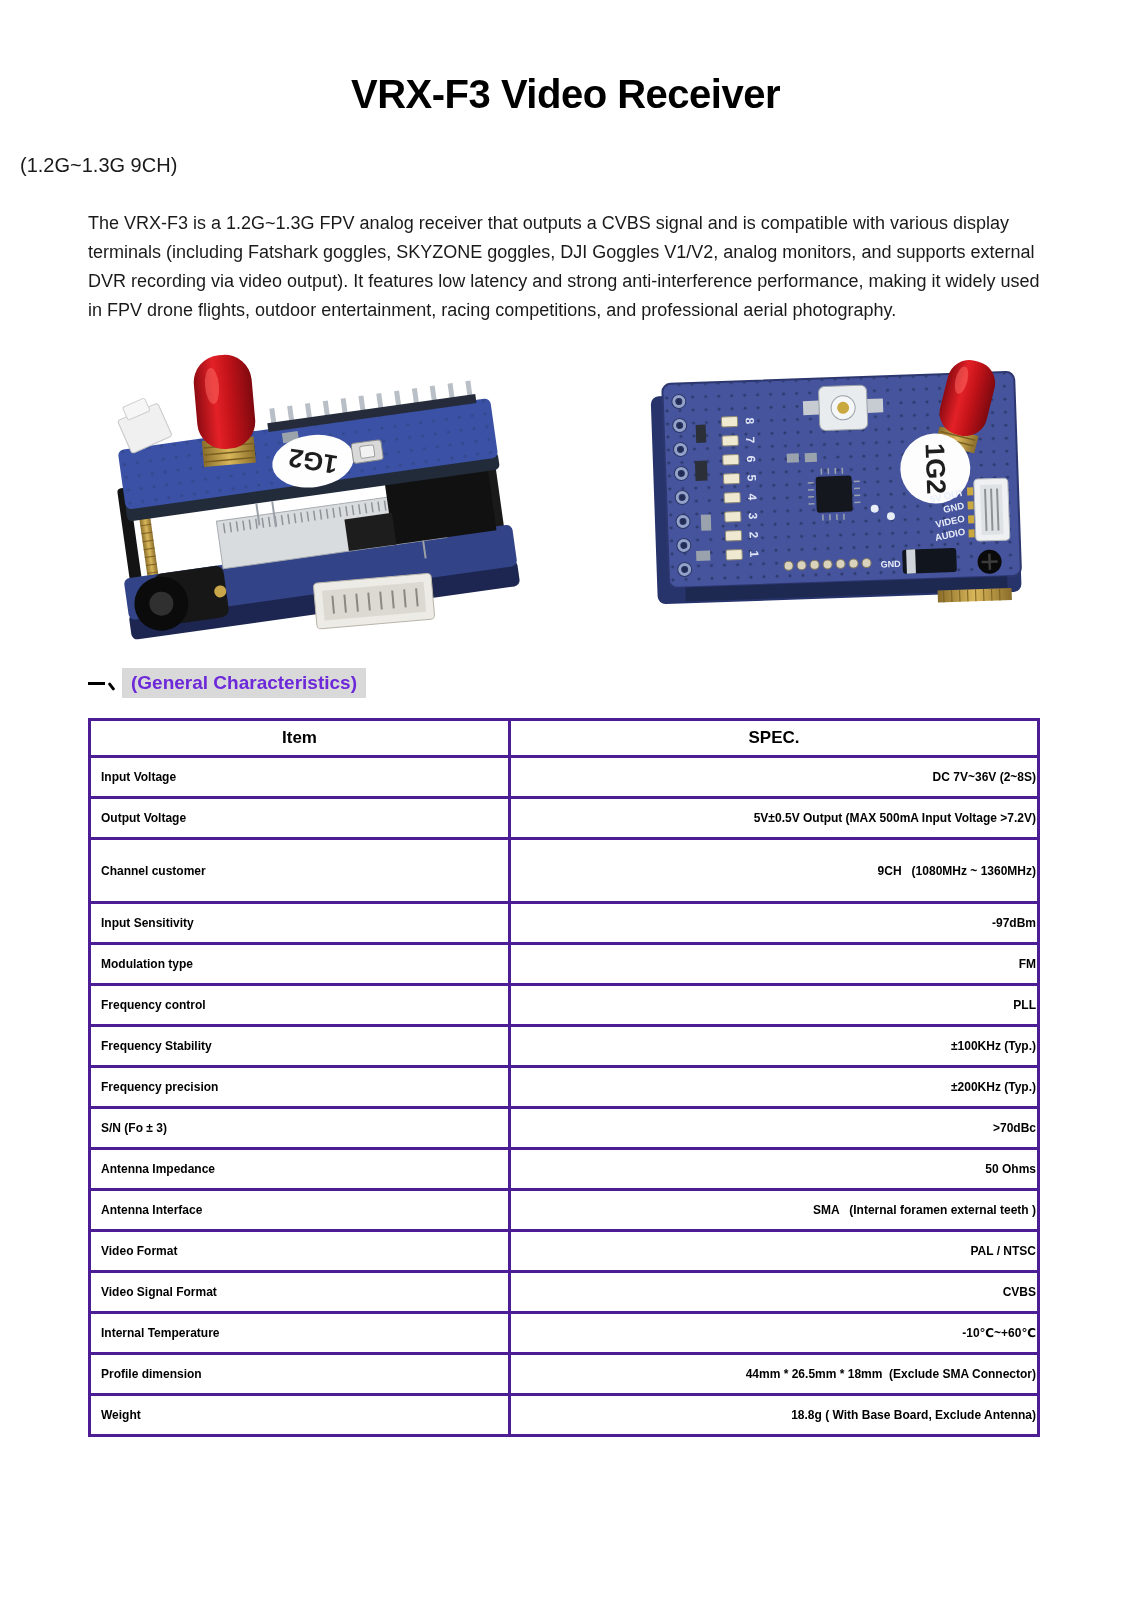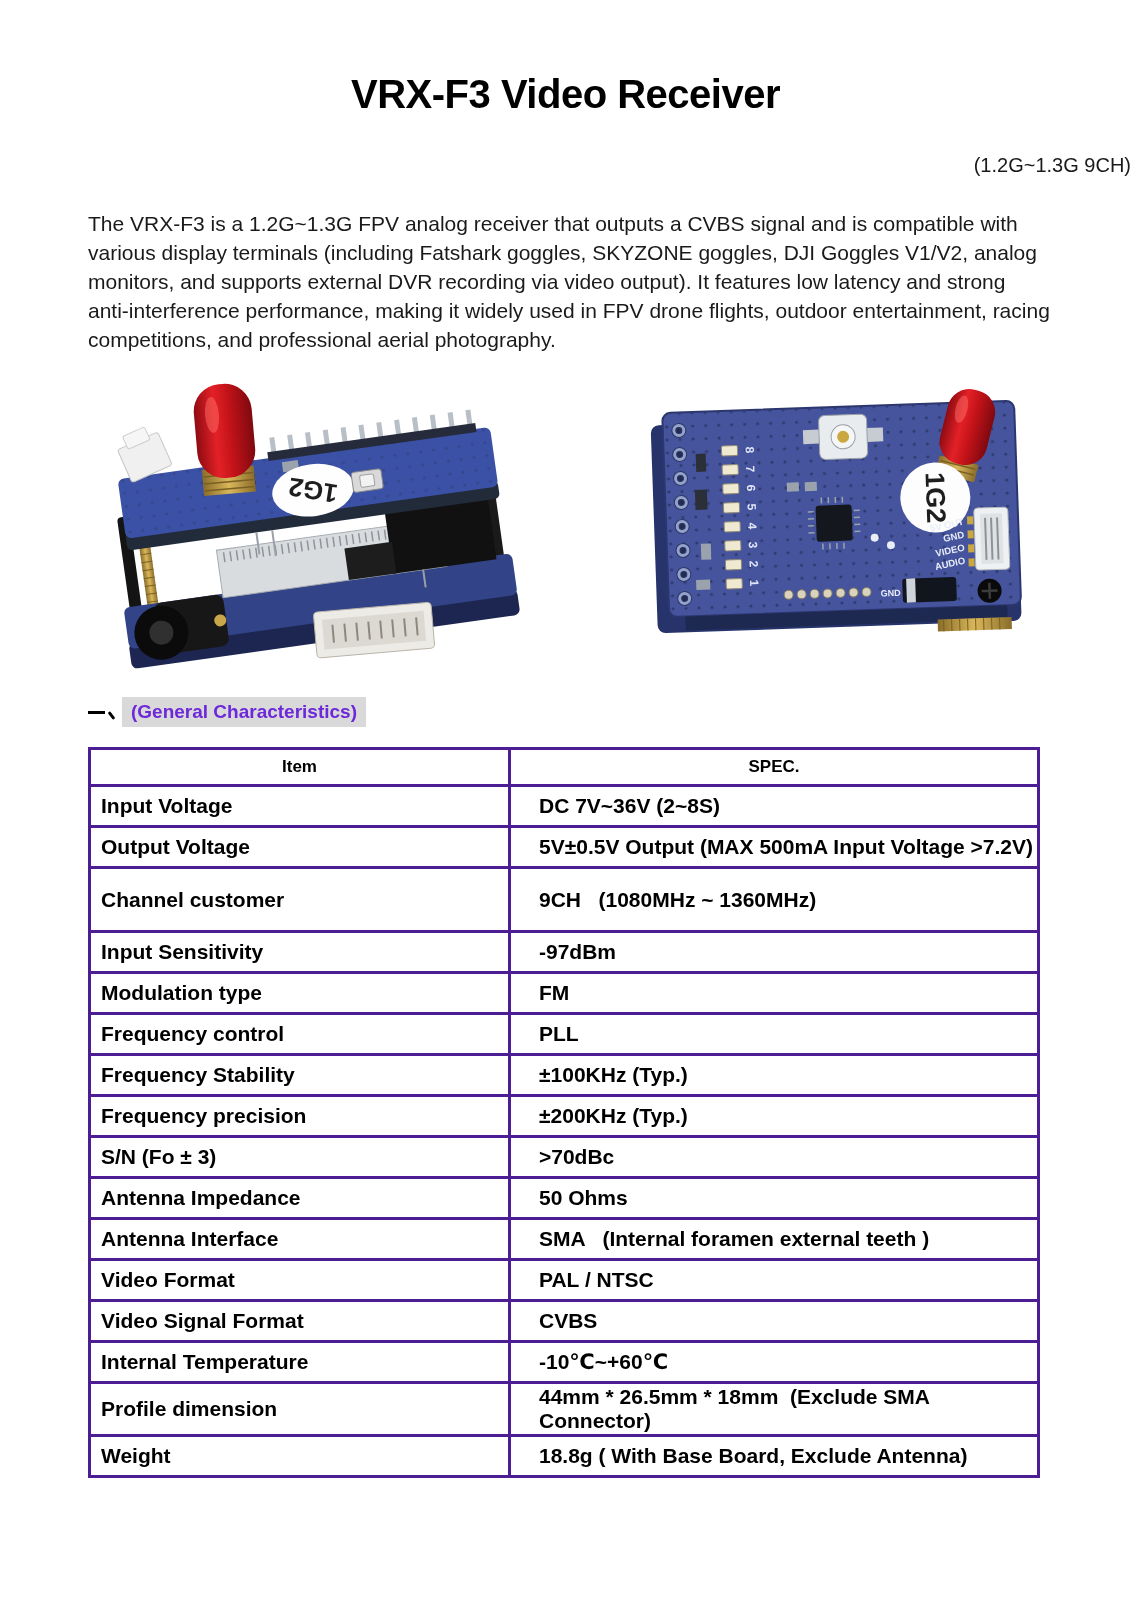--- a/index.html
+++ b/index.html
@@ -8,25 +8,25 @@
     font-family:"Liberation Sans","DejaVu Sans",sans-serif;
     color:#111;position:relative;overflow:hidden;
   }
   .page{width:1131px;height:1600px;background:#fff;}
   .doc-title{
     margin:0;padding-top:70px;text-align:center;
     font-size:40px;line-height:48px;font-weight:bold;color:#000;
     letter-spacing:-0.5px;
   }
   .doc-subtitle{
-    margin-top:35px;text-align:right;font-size:20px;line-height:24px;color:#1a1a1a;margin-left:20px;
+    margin-top:35px;text-align:left;font-size:20px;line-height:24px;color:#1a1a1a;margin-left:20px;
   }
   .doc-desc{
     margin:32px 0 18px 88px;width:962px;
-    font-size:21px;line-height:29px;color:#1a1a1a;
+    font-size:18px;line-height:29px;color:#1a1a1a;
   }
   .photo-row{
     margin:12px 91px 0 88px;width:952px;height:300px;
     display:flex;justify-content:space-between;align-items:center;
   }
   .photo-row figure{margin:0;padding:0;}
   .fig-left{margin-left:62px;}
   svg text{font-family:"Liberation Sans","DejaVu Sans",sans-serif;}
   .section-head{
     margin:26px 0 0 88px;height:27px;
@@ -41,23 +41,23 @@
   .vh{position:absolute;width:1px;height:1px;margin:-1px;overflow:hidden;
     clip:rect(0 0 0 0);white-space:nowrap;}
   table.spec{
     margin:22px 0 0 88px;width:952px;border-collapse:collapse;table-layout:fixed;
   }
   table.spec th,table.spec td{
     border:3px solid #4c1d95;font-weight:bold;color:#000;vertical-align:middle;
   }
   table.spec th{height:34px;font-size:17px;text-align:center;padding:0;}
   table.spec th:first-child{width:417px;}
-  table.spec td{height:36px;font-size:21px;}
+  table.spec td{height:36px;font-size:12px;}
   table.spec td:first-child{padding-left:10px;}
-  table.spec td:last-child{padding-left:28px;white-space:pre-wrap;}
+  table.spec td:last-child{padding-left:28px;white-space:pre-wrap;text-align:right;}
   table.spec tr.tall td{height:59px;}
 </style>
 </head>
 <body>
 
 <div class="page">
 
   <h1 class="doc-title">VRX-F3 Video Receiver</h1>
 
   <div class="doc-subtitle">(1.2G~1.3G 9CH)</div>

